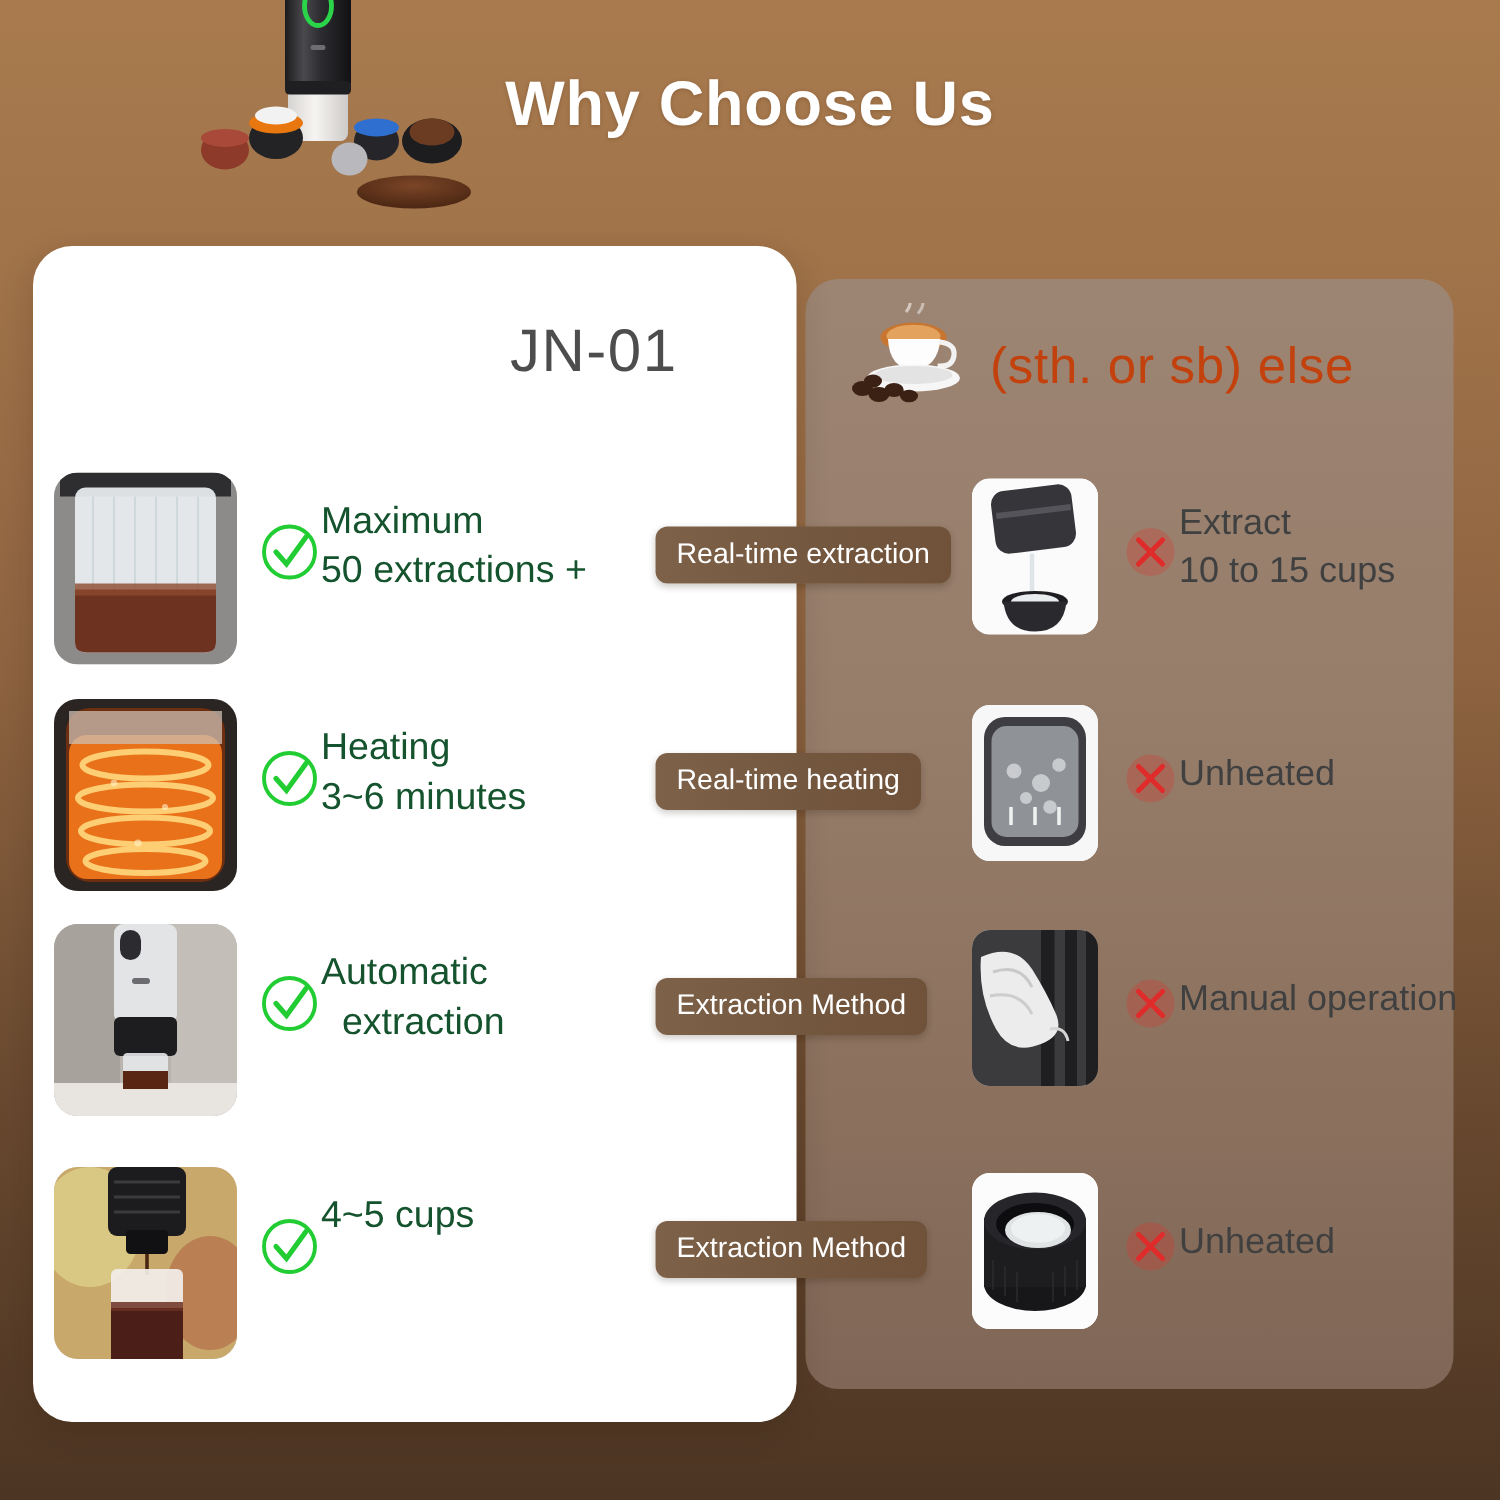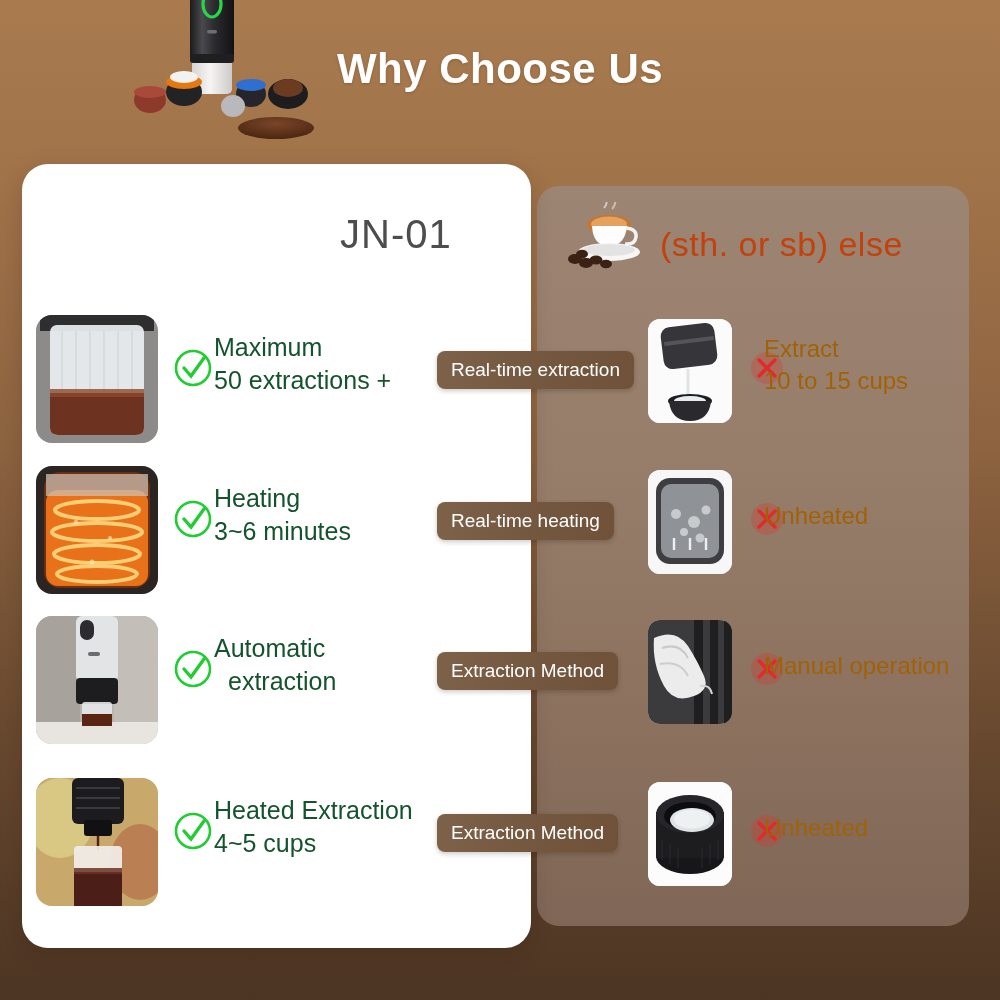--- a/index.html
+++ b/index.html
@@ -66,21 +66,21 @@
     padding:0 14px; white-space:nowrap;
     box-shadow:0 2px 5px rgba(30,16,6,.22);
   }
 
   .right-thumb {
     position:absolute; left:648px; top:14px; width:84px; height:104px;
     border-radius:12px; overflow:hidden; background:#f4f4f4;
   }
   .x-icon { position:absolute; left:748px; top:44px; width:38px; height:38px; }
   .right-text {
-    position:absolute; left:764px; top:28px; font-size:24px; color:#a16207;
+    position:absolute; left:786px; top:28px; font-size:24px; color:#404040;
     line-height:1.32; white-space:nowrap;
   }
   .right-text.single { top:44px; }
 </style>
 </head>
 <body>
 
 <div id="right-panel"></div>
 <div id="left-panel"></div>
 
@@ -336,21 +336,20 @@
       <rect x="38" y="90" width="48" height="6" fill="#6b3122" opacity=".85"></rect>
     </svg>
   </div>
   <div class="check-icon">
     <svg viewBox="0 0 42 42" width="42" height="42">
       <circle cx="21" cy="21" r="17" fill="none" stroke="#22cc33" stroke-width="2.6"></circle>
       <path d="M12 21 l7 8 l13 -18" fill="none" stroke="#22cc33" stroke-width="3.4" stroke-linecap="round"></path>
     </svg>
   </div>
   <div class="left-text">
-    <div>Heated Extraction</div>
       <div>4~5 cups</div>
   </div>
   <div class="center-badge">Extraction Method</div>
   <div class="right-thumb">
     <svg viewBox="0 0 84 104" width="84" height="104">
       <rect width="84" height="104" fill="#fcfcfc"></rect>
       <ellipse cx="42" cy="74" rx="34" ry="18" fill="#17171a"></ellipse>
       <rect x="8" y="30" width="68" height="46" fill="#1d1d20"></rect>
       <ellipse cx="42" cy="32" rx="34" ry="19" fill="#26262a"></ellipse>
       <ellipse cx="42" cy="34" rx="26" ry="14" fill="#0d0d0f"></ellipse>

